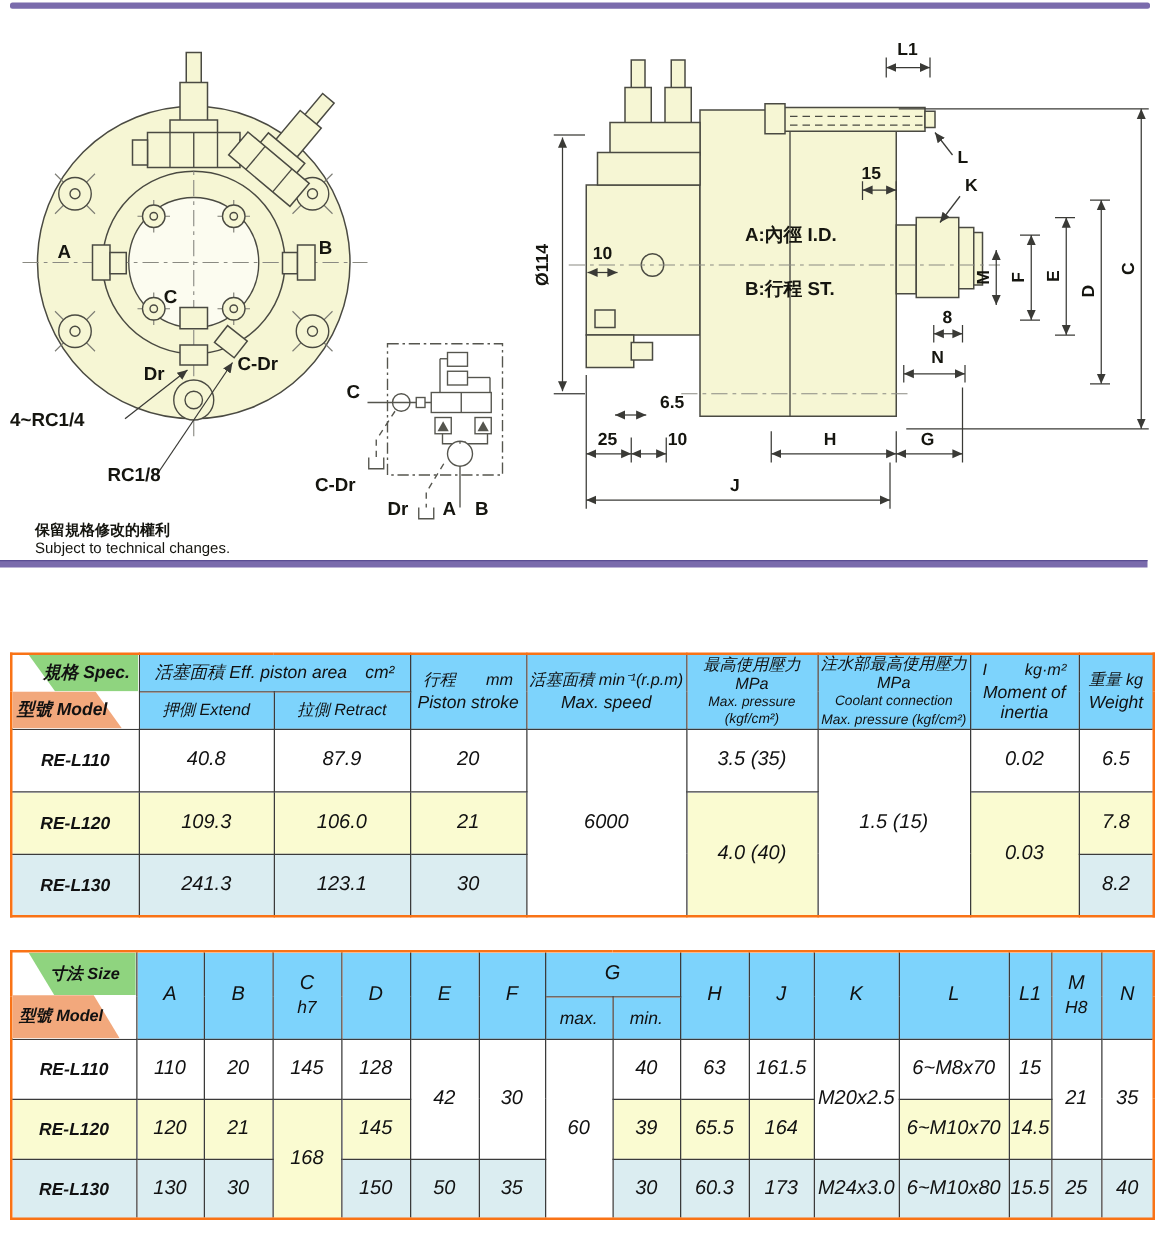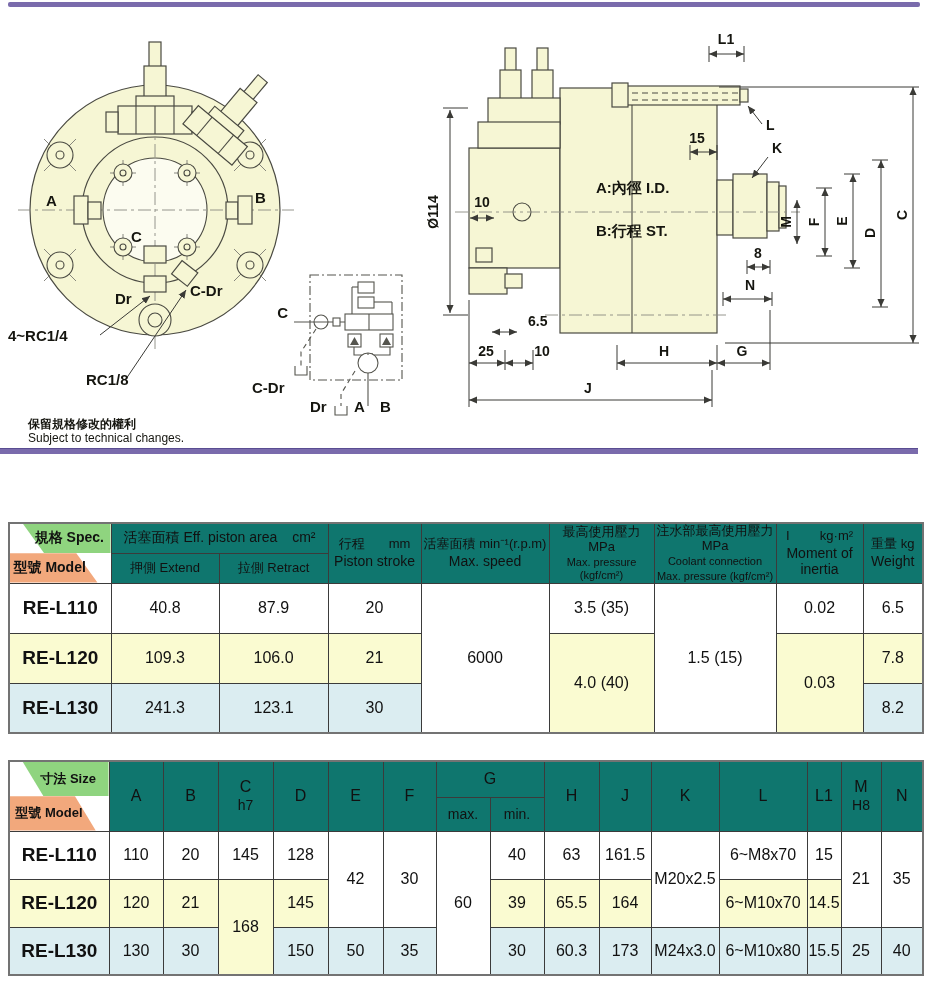--- a/index.html
+++ b/index.html
@@ -32,25 +32,25 @@
   
   #sensor-heading{position:absolute;left:26px;top:456px;line-height:1.3;}
   #sensor-heading .cn{font-size:17px;font-weight:bold;letter-spacing:2px;}
   #sensor-heading .en{font-size:17px;}
   
   table{border-collapse:collapse;table-layout:fixed;position:absolute;left:8px;}
   #spec-table{top:522px;width:914px;}
   #size-table{top:760px;width:914px;}
   td{border:1.6px solid #3b3b3b;text-align:center;vertical-align:middle;
      font-size:16px;padding:0;background:#fff;overflow:hidden;}
-  table{border:2px solid #737373;}
-  .hd{background:#0f766e;}
+  table{border:2px solid #f97316;font-style:italic;}
+  .hd{background:#7dd3fc;}
   .y{background:#fafbd1;}
   .b{background:#dbedf1;}
-  .model{font-weight:bold;font-size:19px;}
+  .model{font-weight:bold;font-size:14px;}
   .hcell{display:flex;flex-direction:column;align-items:center;justify-content:center;gap:2px;line-height:1.12;}
   .cjk{font-size:13px;}
   .en14{font-size:14px;}
   .sm{font-size:11px;}
   .sprow{display:flex;justify-content:space-between;width:78%;}
   .parow{display:flex;justify-content:space-between;width:100%;padding:0 12px;box-sizing:border-box;font-size:14px;}
   .collet{font-size:16px;}
   
   .corner{position:relative;background:#fff;}
   .corner .cg{position:absolute;left:0;top:0;width:100%;height:50%;background:#8fd47f;

